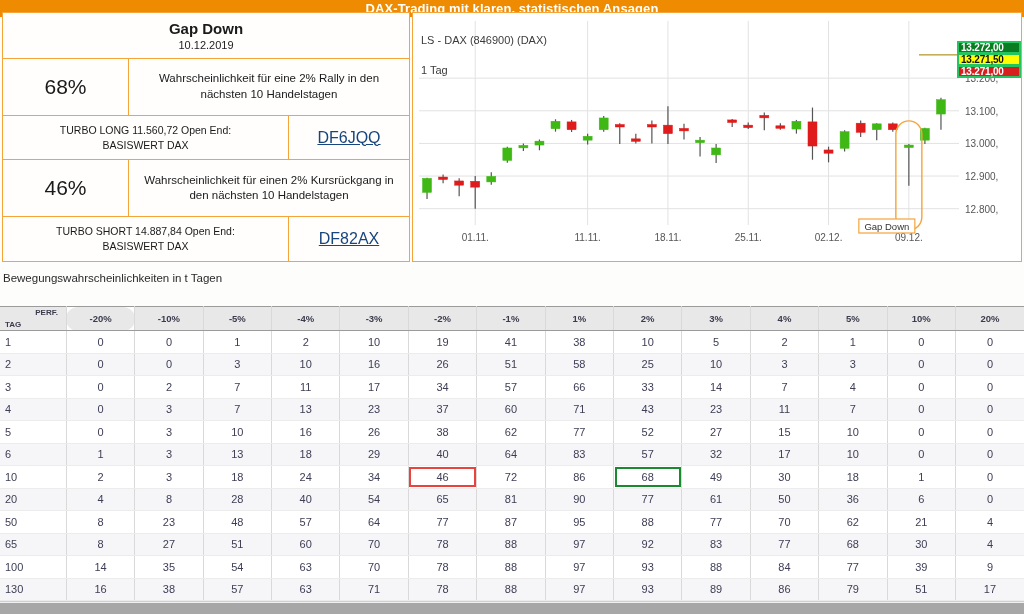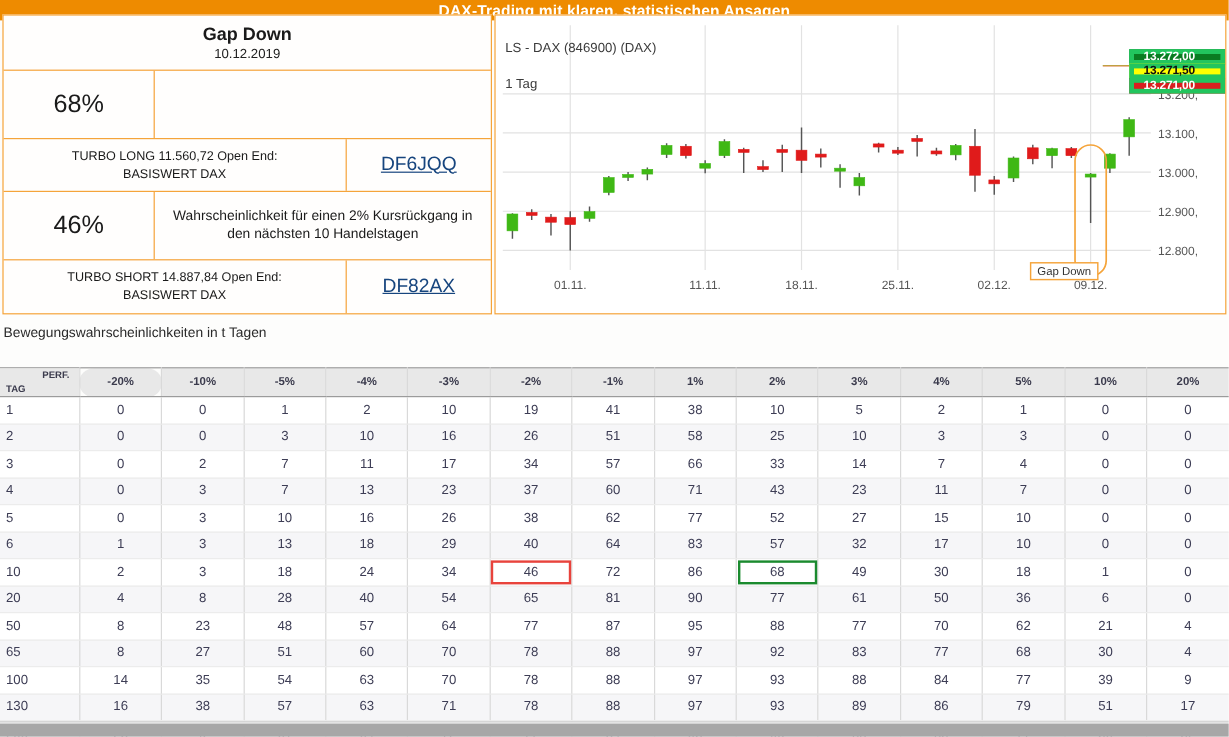--- a/index.html
+++ b/index.html
@@ -76,23 +76,23 @@
   }
   .chart-legend {
     position: absolute; left: 8px; top: 5px;
     font-size: 11px; color: #3b3b3b; line-height: 1.35; white-space: pre-line;
     z-index: 4;
   }
   .chart-svg { position: absolute; left: 0; top: 0; }
 
   .price-tags { position: absolute; right: 0; top: 28px; z-index: 6; }
   .ptag {
-    height: 13px; width: 80px; font-size: 10px; font-weight: 700;
-    display: flex; align-items: center; padding-left: 8px;
-    border: 4px solid #22c55e; margin-bottom: -1px; letter-spacing: -0.2px;
+    height: 13px; width: 64px; font-size: 10px; font-weight: 700;
+    display: flex; align-items: center; padding-left: 2px;
+    border: 2px solid #22c55e; margin-bottom: -1px; letter-spacing: -0.2px;
   }
   .ptag.green  { background: #0a7c22; color: #ffffff; }
   .ptag.yellow { background: #ffff00; color: #111111; }
   .ptag.red    { background: #d81f1f; color: #ffffff; }
 
   
   .table-caption {
     position: absolute; left: 3px; top: 272px;
     font-size: 11.5px; color: #2a2a2a; font-weight: 400;
   }
@@ -148,20 +148,21 @@
 
     <div class="info-panel">
 
       <div class="ip-row ip-head">
         <div class="ip-title">Gap Down</div>
         <div class="ip-date">10.12.2019</div>
       </div>
 
       <div class="ip-row ip-prob">
         <div class="ip-pct">68%</div>
+        <div class="ip-desc">Wahrscheinlichkeit für eine 2% Rally in den nächsten 10 Handelstagen</div>
       </div>
 
       <div class="ip-row ip-turbo">
         <div class="ip-turbo-text">
           <span>
             <span>TURBO LONG 11.560,72 Open End:</span><br>
             <span>BASISWERT DAX</span>
           </span>
         </div>
         <div class="ip-wkn">

